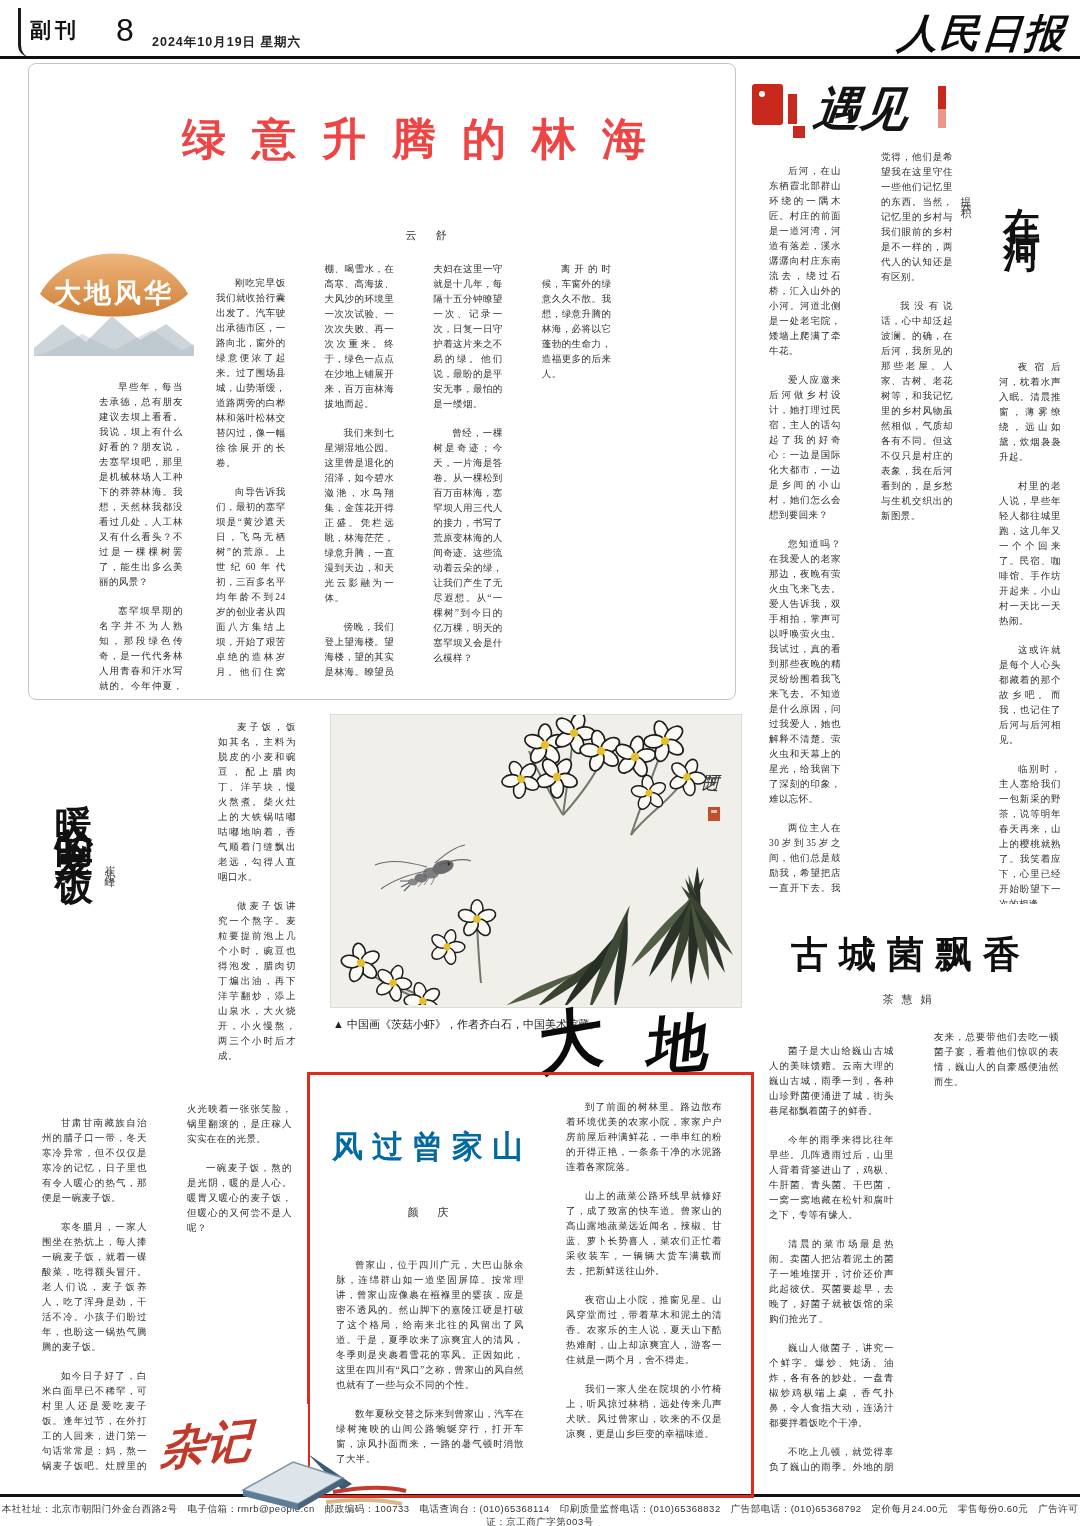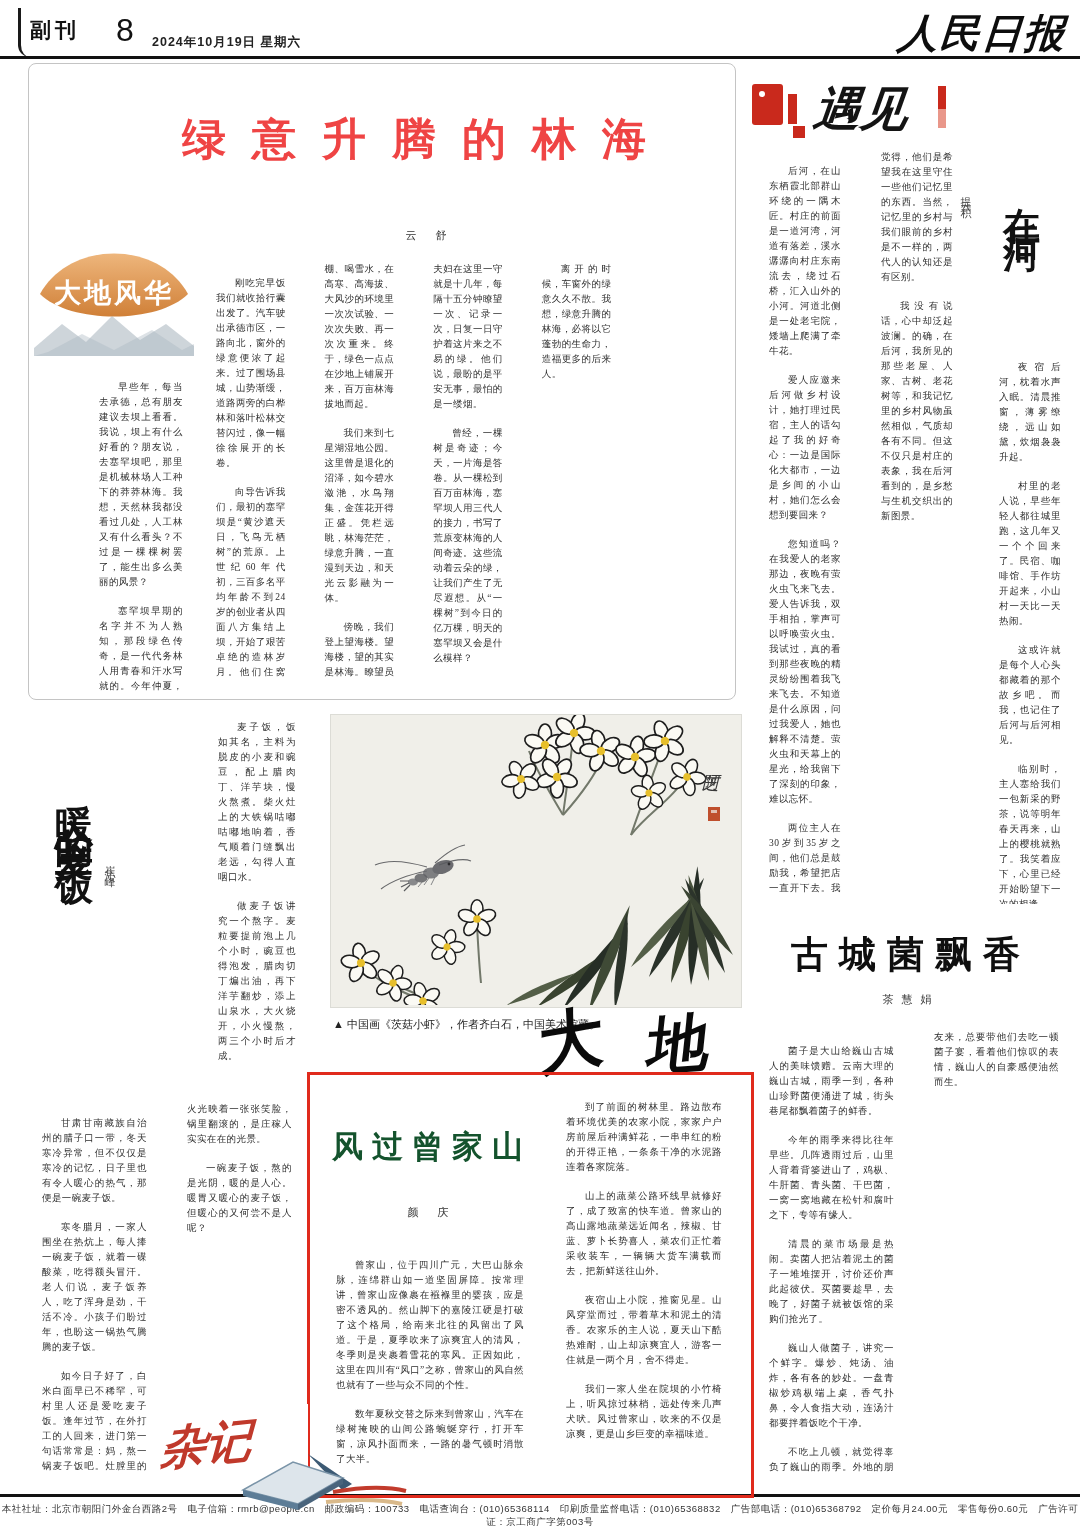--- a/index.html
+++ b/index.html
@@ -40,21 +40,21 @@
   .yj-bar1{position:absolute;left:36px;top:16px;width:9px;height:30px;background:#c9291c;}
   .yj-sq2{position:absolute;left:41px;top:48px;width:12px;height:12px;background:#c9291c;}
   .yj-text{position:absolute;left:62px;top:0px;font-size:47px;font-weight:bold;font-style:italic;
        font-family:"DejaVu Serif",serif;color:#141414;transform:skewX(-6deg);}
   .yj-bar2{position:absolute;left:186px;top:8px;width:8px;height:42px;
        background:linear-gradient(#c9291c 55%,#e9978a 55%);}
   
   .red-box{position:absolute;left:307px;top:1072px;width:441px;height:420px;
        border:3.5px solid #e02a1c;background:transparent;z-index:2;}
   .fg-title{position:absolute;left:322px;top:1126px;width:220px;text-align:center;
-       font-size:31px;font-weight:bold;letter-spacing:9px;color:#14532d;z-index:3;white-space:nowrap;}
+       font-size:31px;font-weight:bold;letter-spacing:9px;color:#0369a1;z-index:3;white-space:nowrap;}
   .fg-byline{left:322px;top:1205px;width:220px;z-index:3;}
   
   .gc-title{position:absolute;left:758px;top:930px;width:306px;text-align:center;
        font-size:37px;font-weight:bold;letter-spacing:11px;color:#0f0f0f;white-space:nowrap;}
   .gc-byline{left:758px;top:992px;width:306px;}
   
   .dadi{position:absolute;z-index:2;font-family:"DejaVu Serif",serif;font-weight:900;color:#0a0a0a;}
   .dadi-l{left:538px;top:996px;font-size:66px;transform:rotate(-10deg) skewX(-8deg);}
   .dadi-r{left:648px;top:1002px;font-size:62px;transform:rotate(-4deg) skewX(-10deg);}
   

